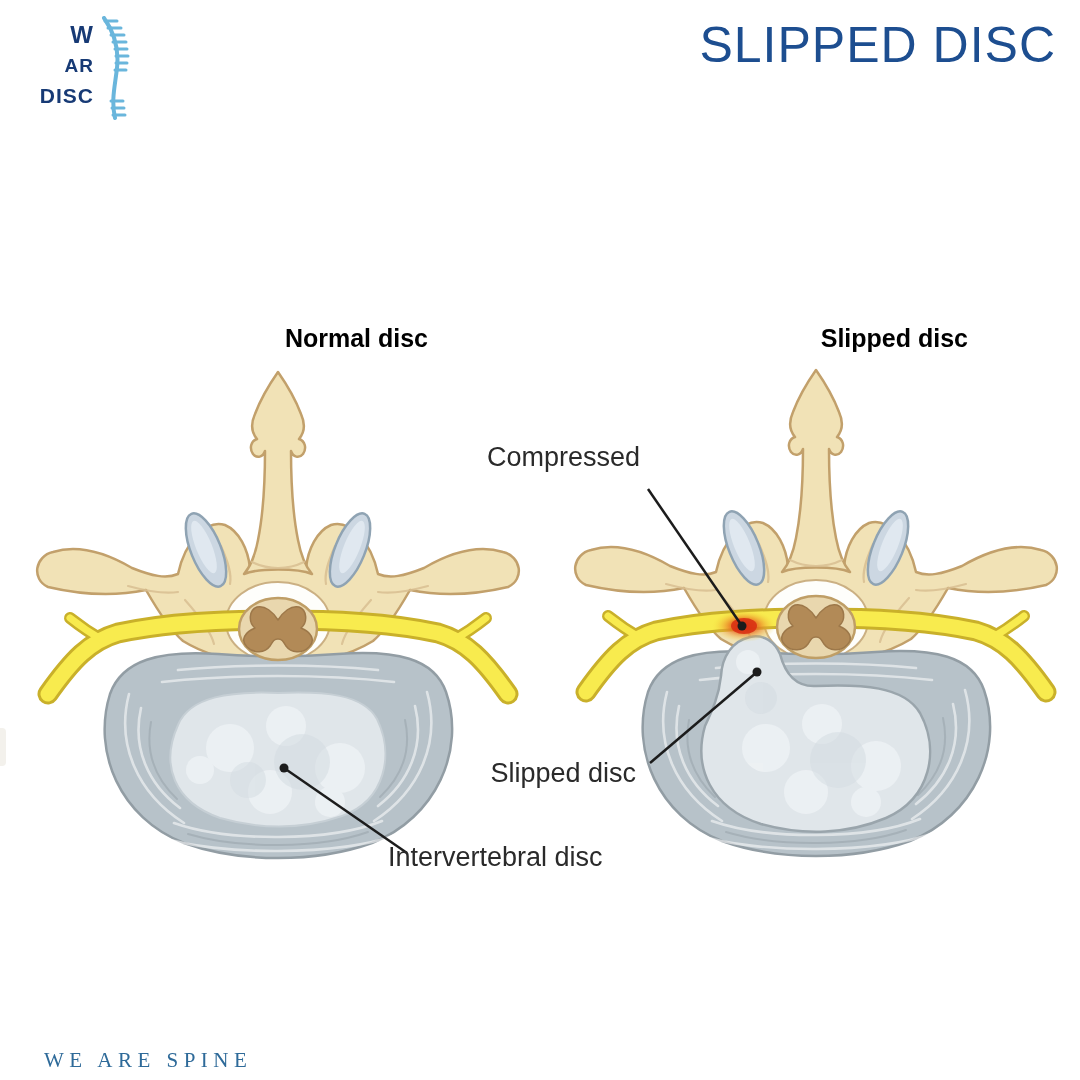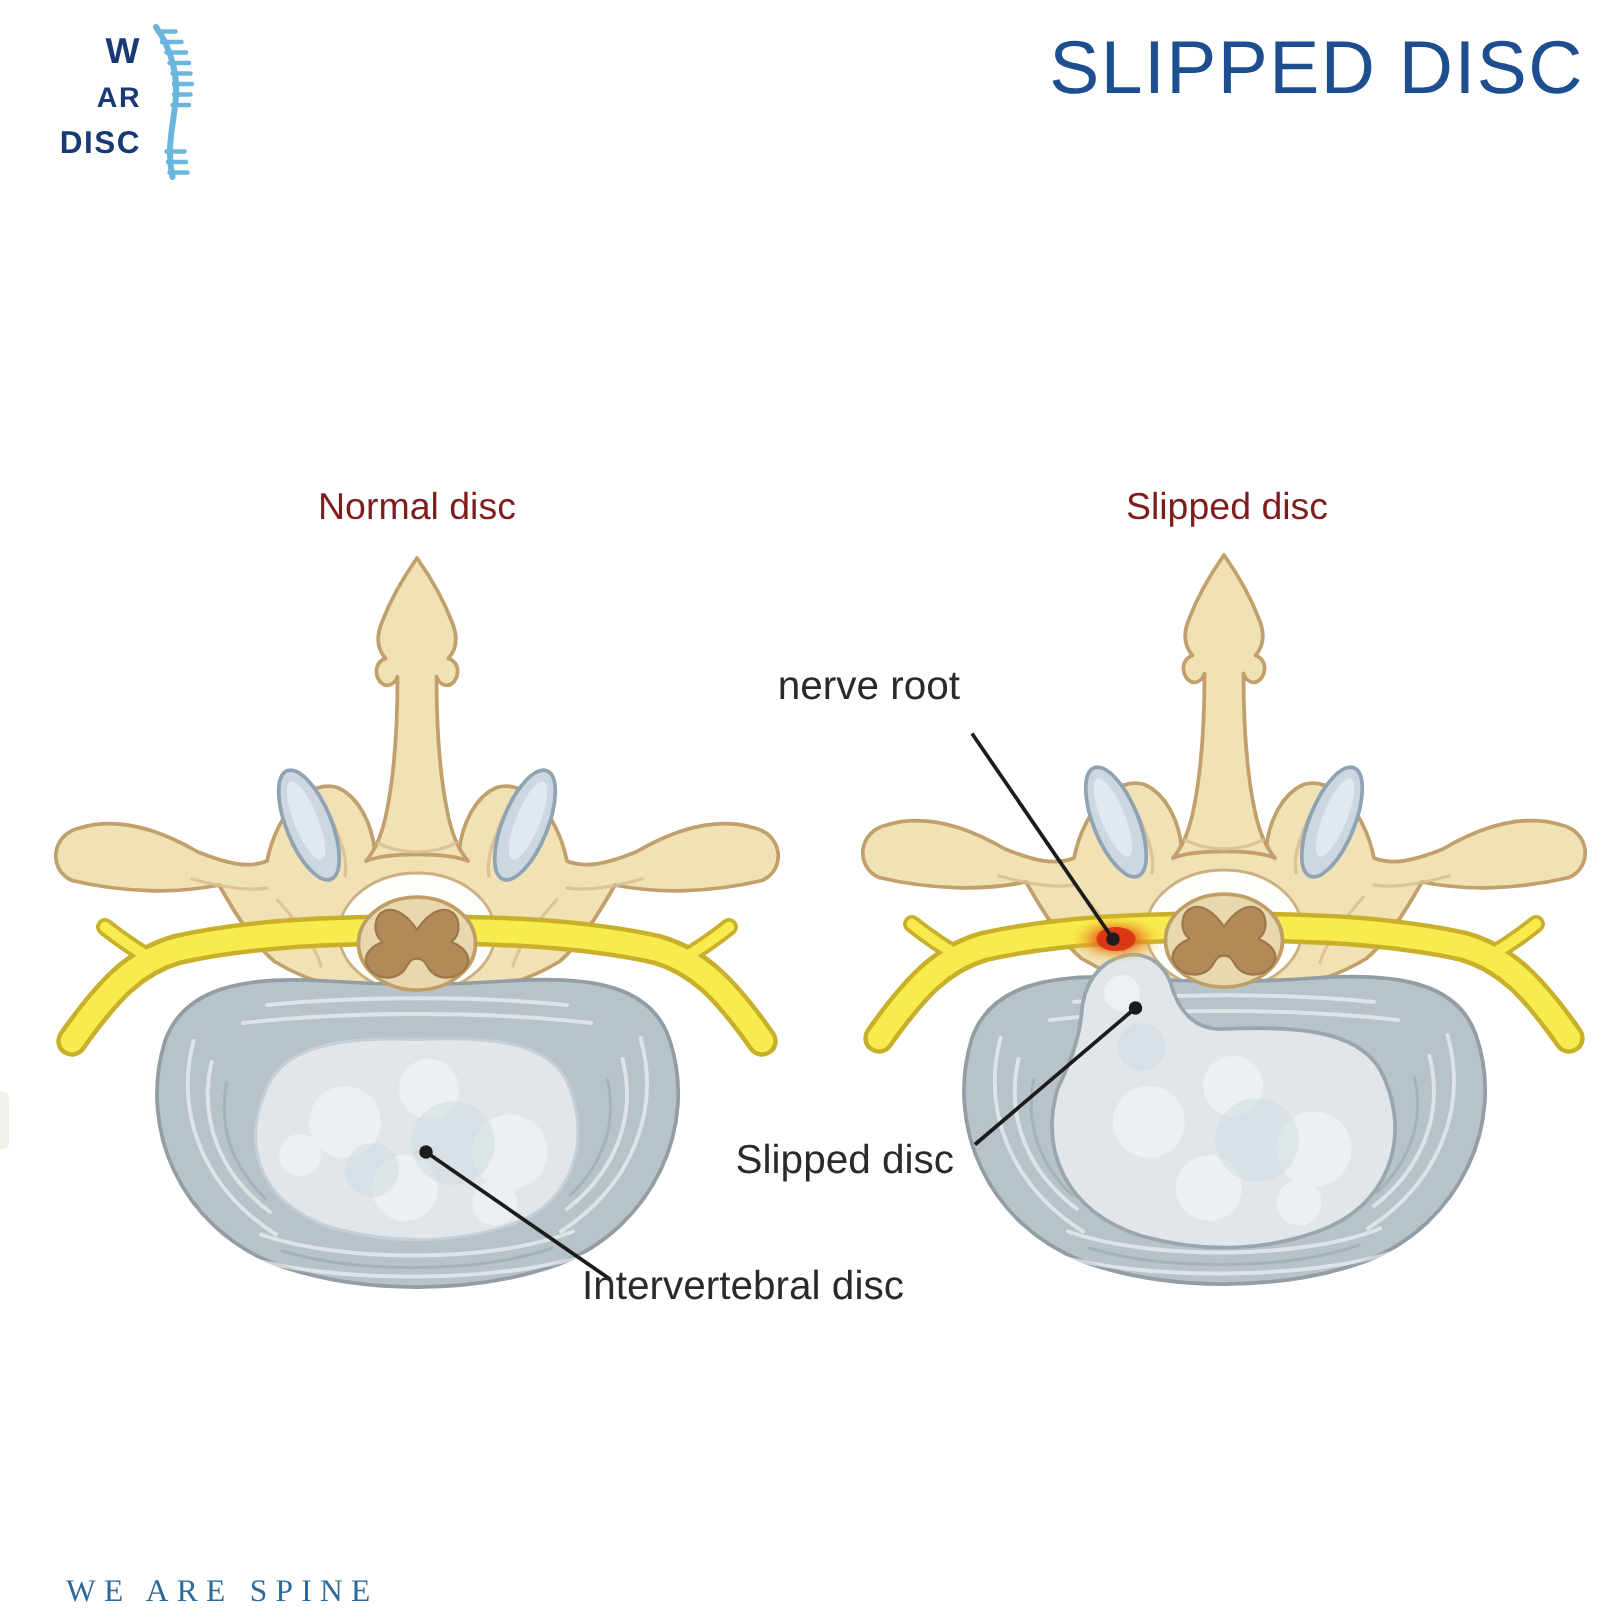--- a/index.html
+++ b/index.html
@@ -15,22 +15,22 @@
   .logo-word.w2{font-size:19px;margin-top:9px;}
   .logo-word.w3{font-size:21px;margin-top:9px;}
   .spine-svg{margin-left:2px;}
   
   .main-title{
     position:absolute;top:20px;right:24px;font-size:50px;font-weight:400;
     letter-spacing:1px;color:var(--title-blue,#1d4e90);line-height:1;white-space:nowrap;
   }
   
   .panel-title{
-    position:absolute;top:324px;width:300px;text-align:center;
-    font-size:25px;font-weight:normal;color:#7f1d1d;
+    position:absolute;top:324px;width:300px;text-align:right;
+    font-size:25px;font-weight:bold;color:#000000;
   }
   .panel-title.left{left:128px;}
   .panel-title.right{left:668px;}
   
   .ann{position:absolute;color:var(--label-color,#2a2a2a);font-size:27px;line-height:33px;}
   .ann.right-align{text-align:right;}
   .ann-compressed{left:470px;top:441px;width:170px;}
   .ann-slipped{left:466px;top:757px;width:170px;}
   .ann-inter{left:388px;top:841px;white-space:nowrap;}
   
@@ -261,20 +261,20 @@
       <line x1="648" y1="489" x2="742" y2="626"></line>
       <circle cx="742" cy="626" r="4.5" stroke="none"></circle>
       <line x1="650" y1="763" x2="757" y2="672"></line>
       <circle cx="757" cy="672" r="4.5" stroke="none"></circle>
       <line x1="284" y1="768" x2="407" y2="853"></line>
       <circle cx="284" cy="768" r="4.5" stroke="none"></circle>
     </g>
   </svg>
 
   <div class="ann right-align ann-compressed">
-    <div>nerve root</div>
+    <div>Compressed</div>
   </div>
   <div class="ann right-align ann-slipped">Slipped disc</div>
   <div class="ann ann-inter">Intervertebral disc</div>
 
   <div class="brand-footer">WE ARE SPINE</div>
 
 </div>
 
 </body></html>

